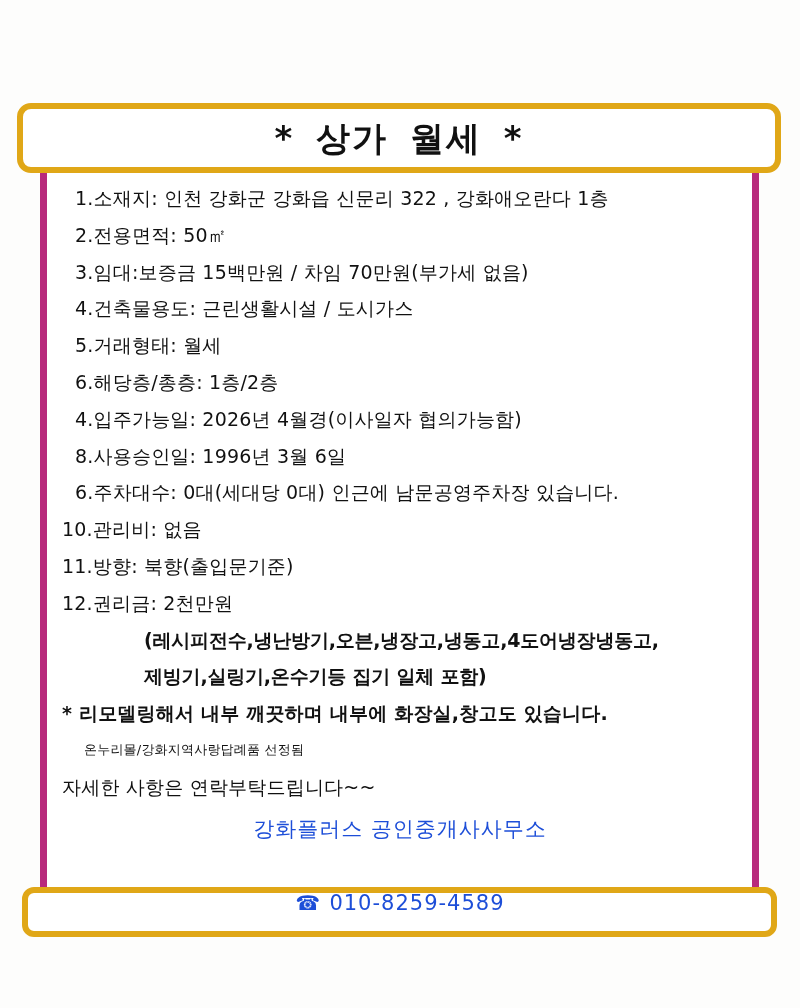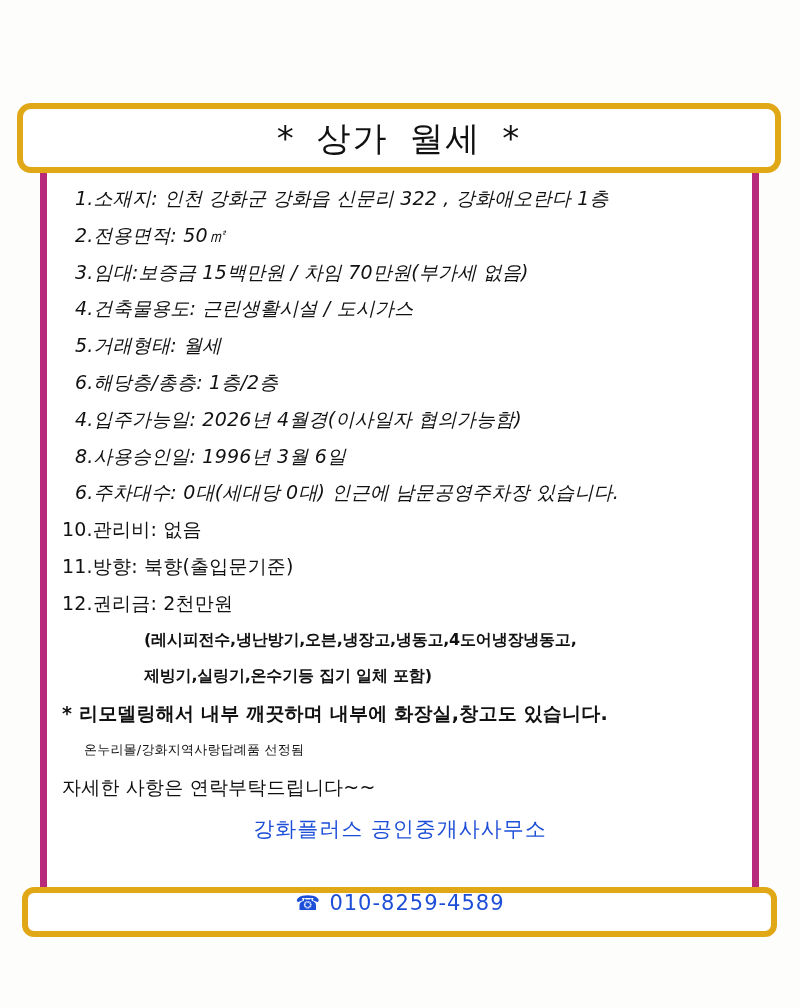--- a/index.html
+++ b/index.html
@@ -36,21 +36,21 @@
       border-radius: 14px;
       background: #ffffff;
       display: flex;
       align-items: center;
       justify-content: center;
       z-index: 2;
     }
     .title {
       font-family: "DejaVu Sans", sans-serif;
       font-size: 34px;
-      font-weight: normal;
+      font-weight: bold;
       letter-spacing: 2px;
       color: #111;
       word-spacing: 8px;
       margin-top: 2px;
     }
     .footer-box {
       position: absolute;
       left: 22px;
       top: 887px;
       width: 743px;
@@ -68,23 +68,23 @@
       z-index: 3;
     }
     .line {
       height: 36.8px;
       line-height: 36.8px;
       font-size: 19px;
       white-space: nowrap;
       font-family: "DejaVu Sans", sans-serif;
       letter-spacing: 0.2px;
     }
-    .line.num1 { padding-left: 13px; font-style: italic; }
+    .line.num1 { padding-left: 13px; }
     .line.num2 { padding-left: 0px; }
-    .line.sub { padding-left: 82px; font-weight: bold; font-size: 16px; letter-spacing: -0.2px; }
+    .line.sub { padding-left: 82px; font-weight: bold; font-size: 19px; letter-spacing: -0.2px; }
     .line.note { padding-left: 0px; font-weight: bold; font-size: 19px; }
     .line.note2 { padding-left: 22px; font-weight: normal; font-size: 13px; }
     .line.closing { padding-left: 0px; font-size: 19px; }
     .agency {
       position: absolute;
       left: 0;
       width: 800px;
       text-align: center;
       color: #1d4ed8;
       z-index: 3;

